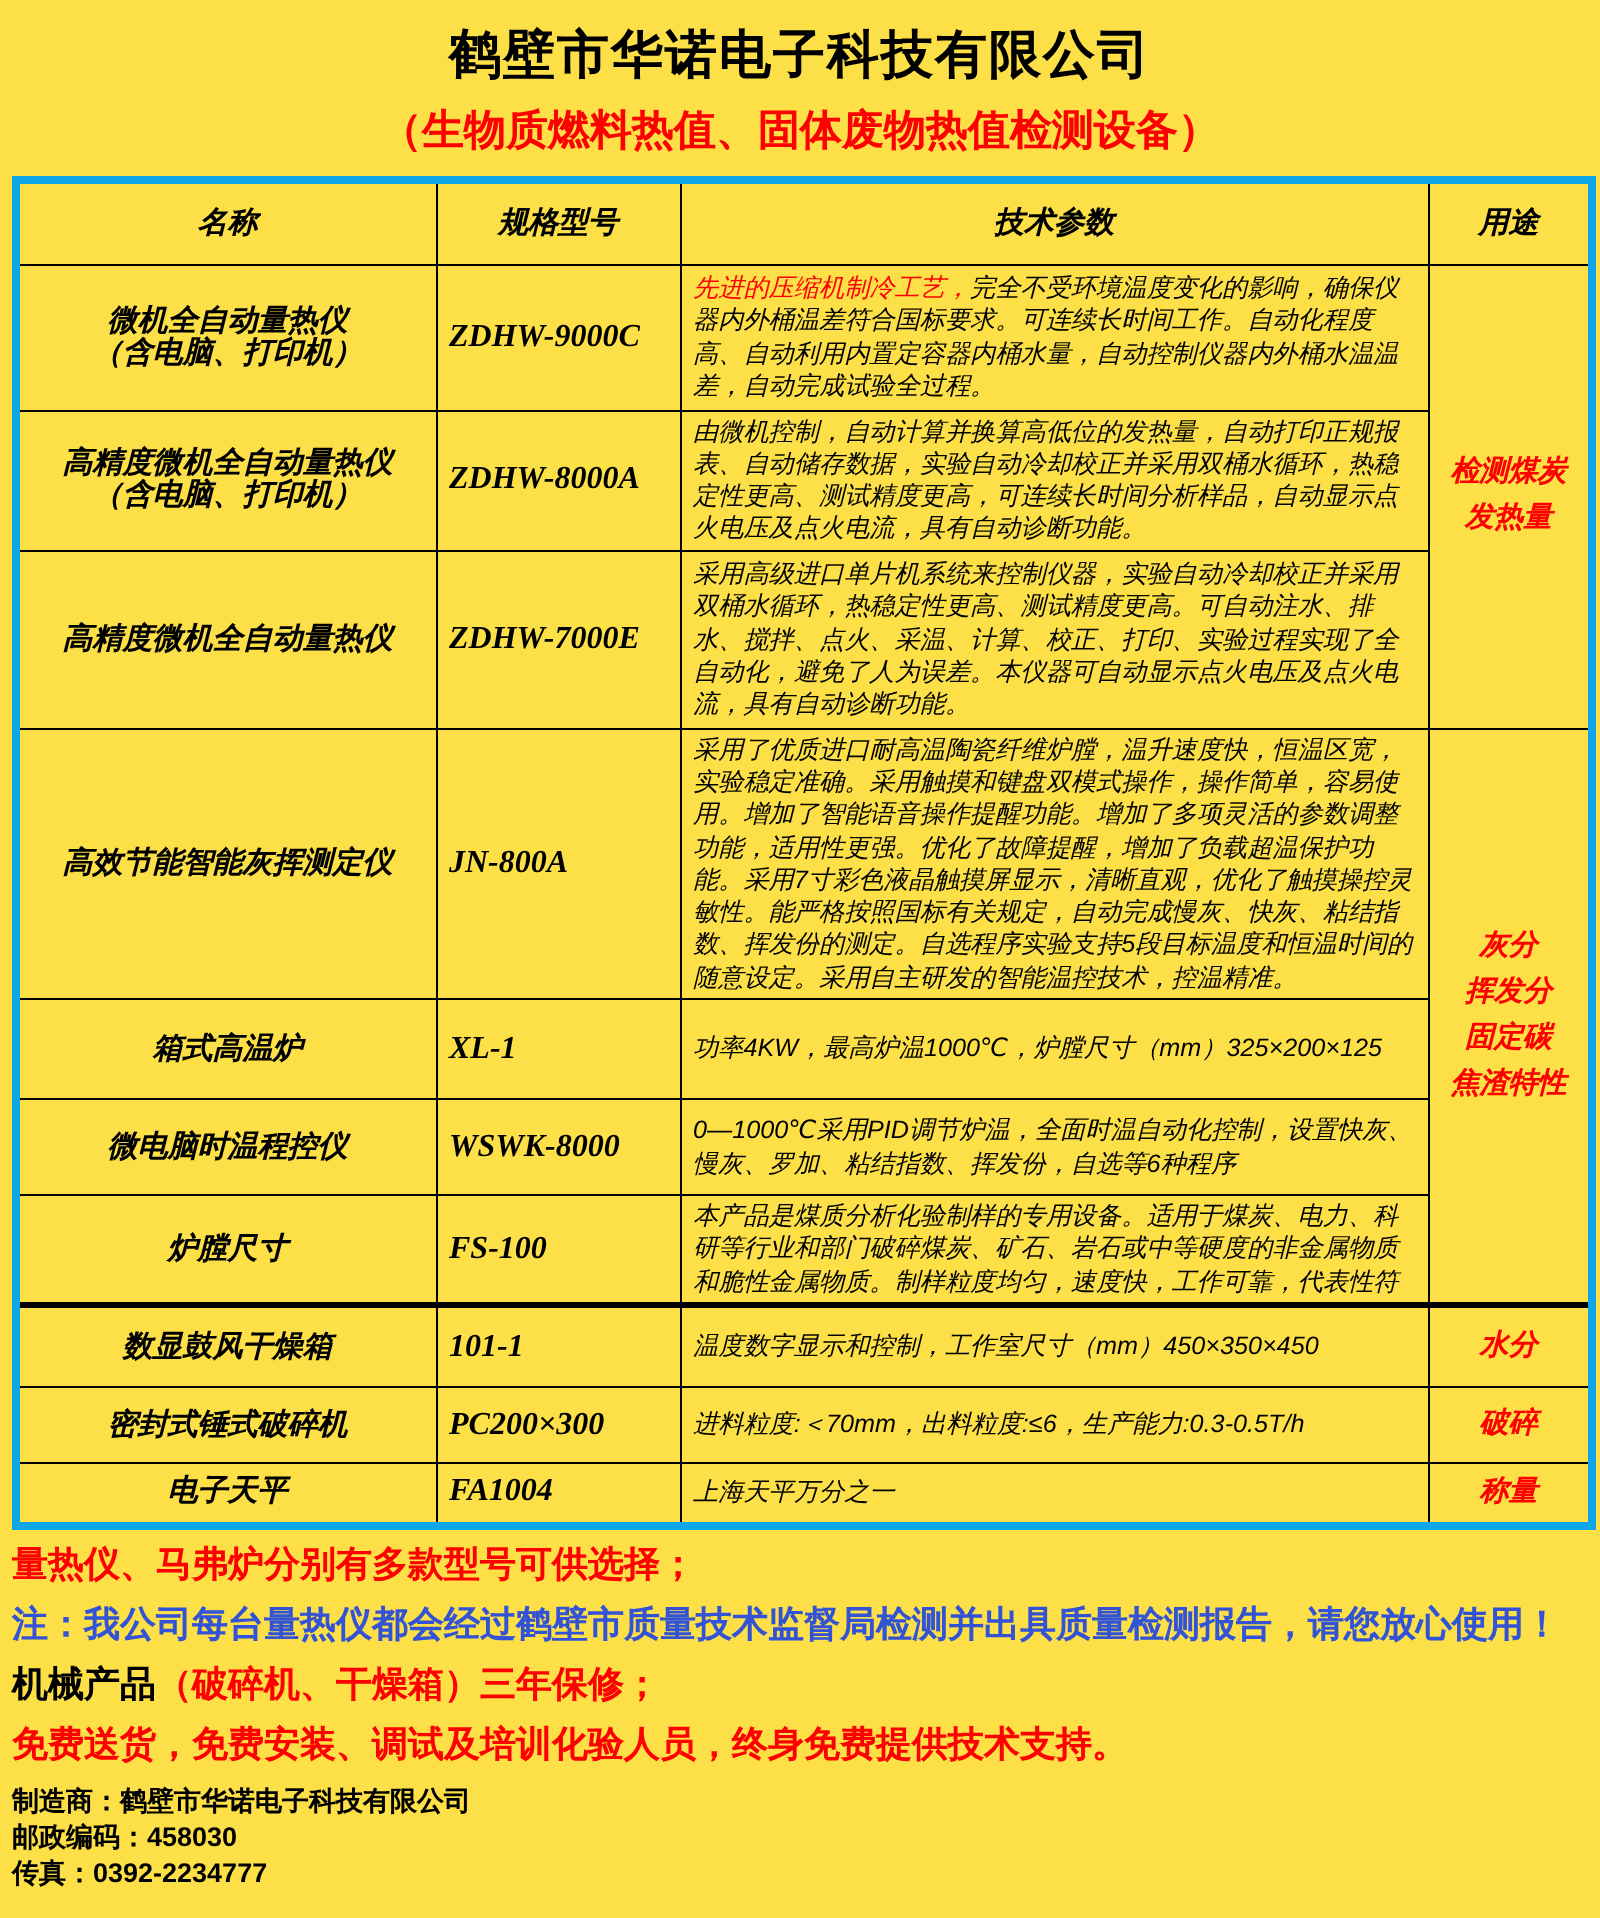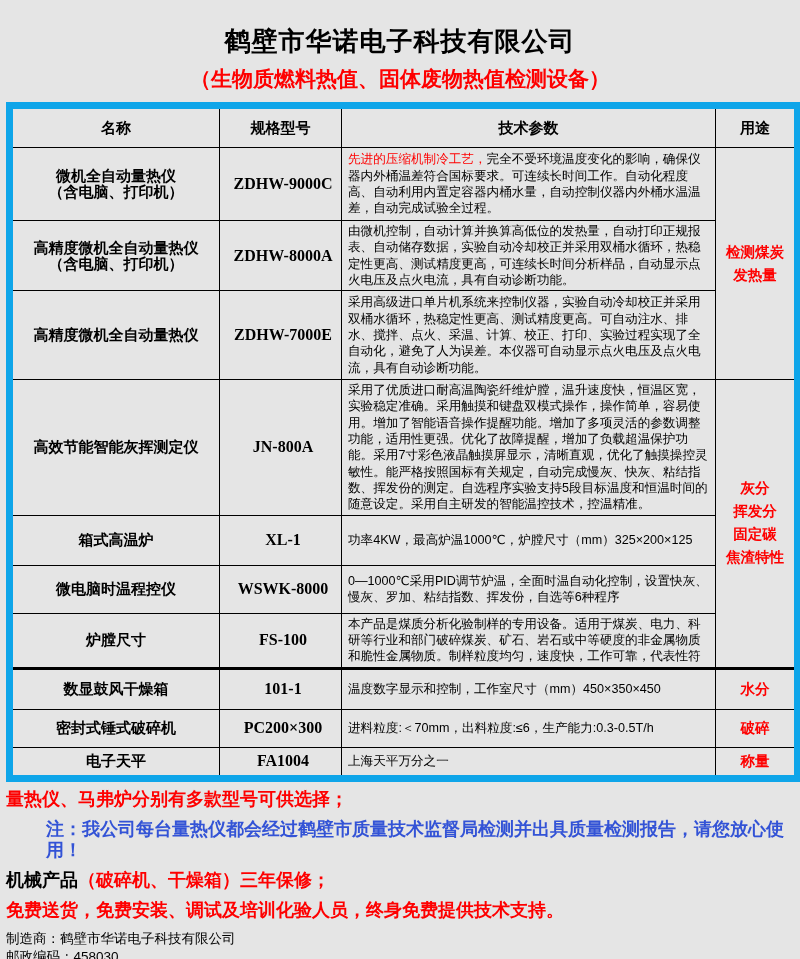--- a/index.html
+++ b/index.html
@@ -1,64 +1,65 @@
 <!DOCTYPE html>
 <html><head>
 <meta charset="utf-8">
 <style>
   html,body{margin:0;padding:0;background:#ffffff;}
   .page{
-    width:800px;height:959px;background:#e5e5e5;position:relative;
+    width:800px;height:959px;background:#fde047;position:relative;
     font-family:"Liberation Sans","DejaVu Sans",sans-serif;color:#000;
-    overflow:hidden;box-sizing:border-box;padding-top:24px;
+    overflow:hidden;box-sizing:border-box;padding-top:10px;
   }
   .title{
     text-align:center;font-size:26px;font-weight:700;letter-spacing:1px;margin:0 0 6px 0;
   }
   .subtitle{
     text-align:center;font-size:21px;font-weight:700;color:#fe0000;margin:4px 0 9px 0;
   }
   table.spec{
     border-collapse:collapse;table-layout:fixed;
     width:788px;margin-left:6px;
-    border:7px solid #0ea5e9;
+    border:4px solid #0ea5e9;
+    font-style:italic;
   }
   table.spec td,table.spec th{
     border:1px solid #000;vertical-align:middle;overflow:hidden;box-sizing:border-box;
   }
   th.hdr{font-size:15px;font-weight:700;height:42px;text-align:center;}
   td.name{
     text-align:center;font-weight:700;font-size:15px;line-height:16px;white-space:pre-line;
   }
   td.model{
     font-family:"Liberation Serif","DejaVu Serif",serif;font-weight:700;font-size:16px;
-    padding-left:6px;text-align:center;
+    padding-left:6px;text-align:left;
   }
   td.specs{
     font-size:12.6px;line-height:16.3px;padding:2px 6px;text-align:left;vertical-align:middle;
   }
   td.use{
     color:#fe0000;font-weight:700;font-size:14.5px;text-align:center;
     white-space:pre-line;line-height:23px;padding:0 2px;
   }
   .red{color:#fe0000;}
   .clip{height:49px;overflow:hidden;}
   tr.r0 td{height:73px;} tr.r1 td{height:66px;} tr.r2 td{height:89px;margin-left:15px;}
   tr.r3 td{height:130px;} tr.r4 td{height:50px;} tr.r5 td{height:48px;}
   tr.r6 td{height:52px;} tr.r7 td{height:41px;} tr.r8 td{height:38px;}
   tr.r9 td{height:31px;}
   tr.thicktop td{border-top:3px solid #000;}
   .notes{margin:7px 0 0 6px;}
   .note{font-size:18px;font-weight:700;line-height:21px;margin:0 0 9px 0;}
-  .note.blue{color:#3353d6;margin-left:40px;}
+  .note.blue{color:#3353d6;}
   .note.redline{color:#fe0000;}
   .note .black{color:#000;}
   .note .red{color:#fe0000;}
   .footer{margin:8px 0 0 6px;}
-  .footer div{font-size:13.5px;font-weight:400;line-height:18px;}
+  .footer div{font-size:13.5px;font-weight:700;line-height:18px;}
 </style>
 </head>
 <body>
 
 <div class="page">
 
   <h1 class="title">鹤壁市华诺电子科技有限公司</h1>
   <div class="subtitle">（生物质燃料热值、固体废物热值检测设备）</div>
 
   <table class="spec">

